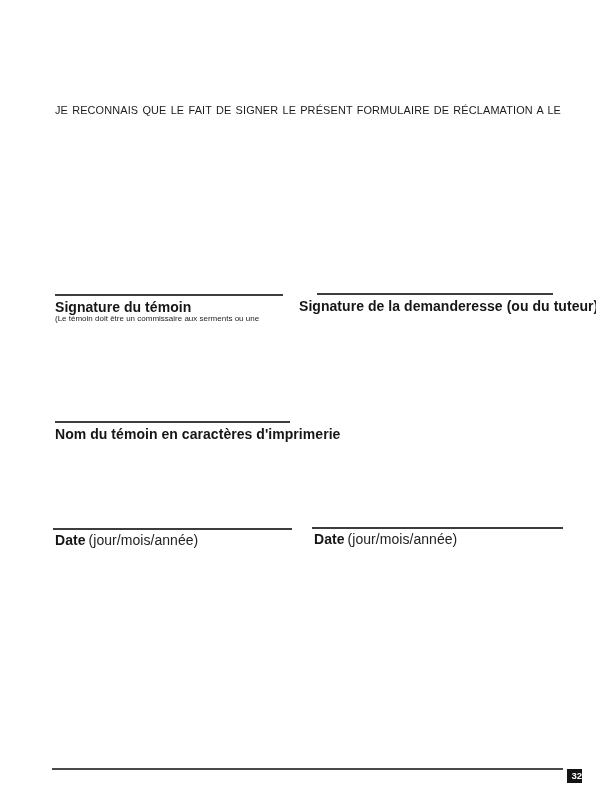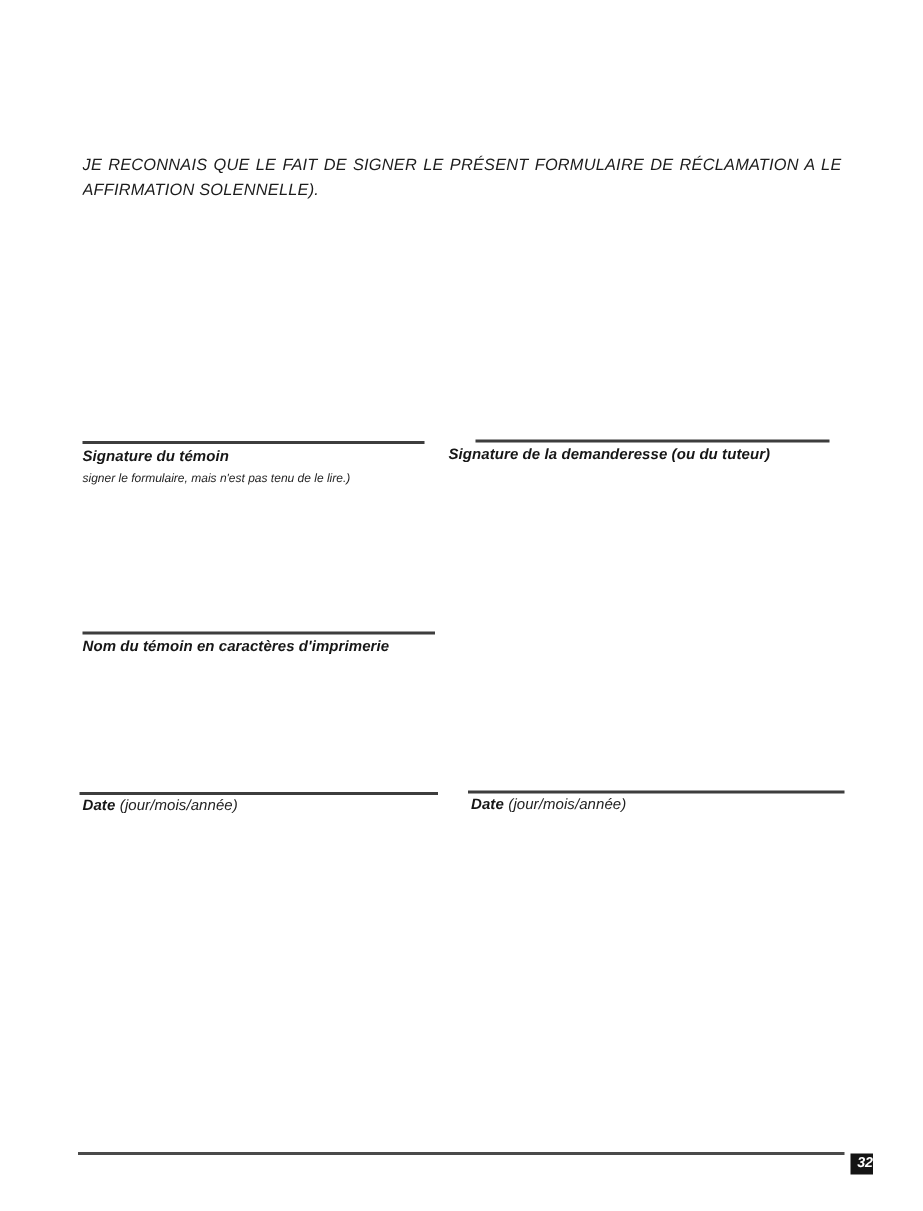--- a/index.html
+++ b/index.html
@@ -8,21 +8,20 @@
     background: #ffffff;
   }
   .page {
     position: relative;
     width: 596px;
     height: 807px;
     background: #ffffff;
     font-family: "Liberation Sans", "DejaVu Sans", sans-serif;
     color: #1e1e1e;
     overflow: hidden;
-    font-style: italic;
   }
   
   .oath {
     position: absolute;
     left: 55px;
     top: 102px;
     width: 506px;
     font-size: 10.9px;
     line-height: 17px;
     letter-spacing: 0.15px;
@@ -46,21 +45,21 @@
     background: #3d3d3d;
   }
   .rule-sig-witness   { left: 55px;  top: 294px; width: 228px; }
   .rule-sig-claimant  { left: 317px; top: 293px; width: 236px; }
   .rule-name          { left: 55px;  top: 421px; width: 235px; }
   .rule-date-left     { left: 53px;  top: 528px; width: 239px; }
   .rule-date-right    { left: 312px; top: 527px; width: 251px; }
   
   .field-label {
     position: absolute;
-    font-size: 10px;
+    font-size: 14px;
     font-weight: bold;
     color: #161616;
     white-space: nowrap;
     letter-spacing: 0.05px;
   }
   .label-sig-witness  { left: 55px;  top: 299px; }
   .label-sig-claimant { left: 299px; top: 298px; }
   .label-name         { left: 55px;  top: 426px; }
   .label-date-left    { left: 55px;  top: 532px; }
   .label-date-right   { left: 314px; top: 531px; }
@@ -104,31 +103,30 @@
     letter-spacing: 0px;
   }
 </style>
 </head>
 <body>
 
 <div class="page">
 
   <div class="oath">
     <div class="oath-line justified">JE RECONNAIS QUE LE FAIT DE SIGNER LE PRÉSENT FORMULAIRE DE RÉCLAMATION A LE</div>
-    <div class="oath-line last">AFFIRMATION SOLENNELLE).</div>
   </div>
 
   <div class="rule rule-sig-witness"></div>
   <div class="rule rule-sig-claimant"></div>
 
   <div class="field-label label-sig-witness">Signature du témoin</div>
   <div class="field-label label-sig-claimant">Signature de la demanderesse (ou du tuteur)</div>
 
   <div class="witness-note">
-    <div class="note-line">signer le formulaire, mais n'est pas tenu de le lire.)</div>
+    <div class="note-line">(Le témoin doit être un commissaire aux serments ou une</div>
   </div>
 
   <div class="rule rule-name"></div>
   <div class="field-label label-name">Nom du témoin en caractères d'imprimerie</div>
 
   <div class="rule rule-date-left"></div>
   <div class="rule rule-date-right"></div>
 
   <div class="field-label label-date-left">
     <span>Date</span><span class="label-hint">(jour/mois/année)</span>

